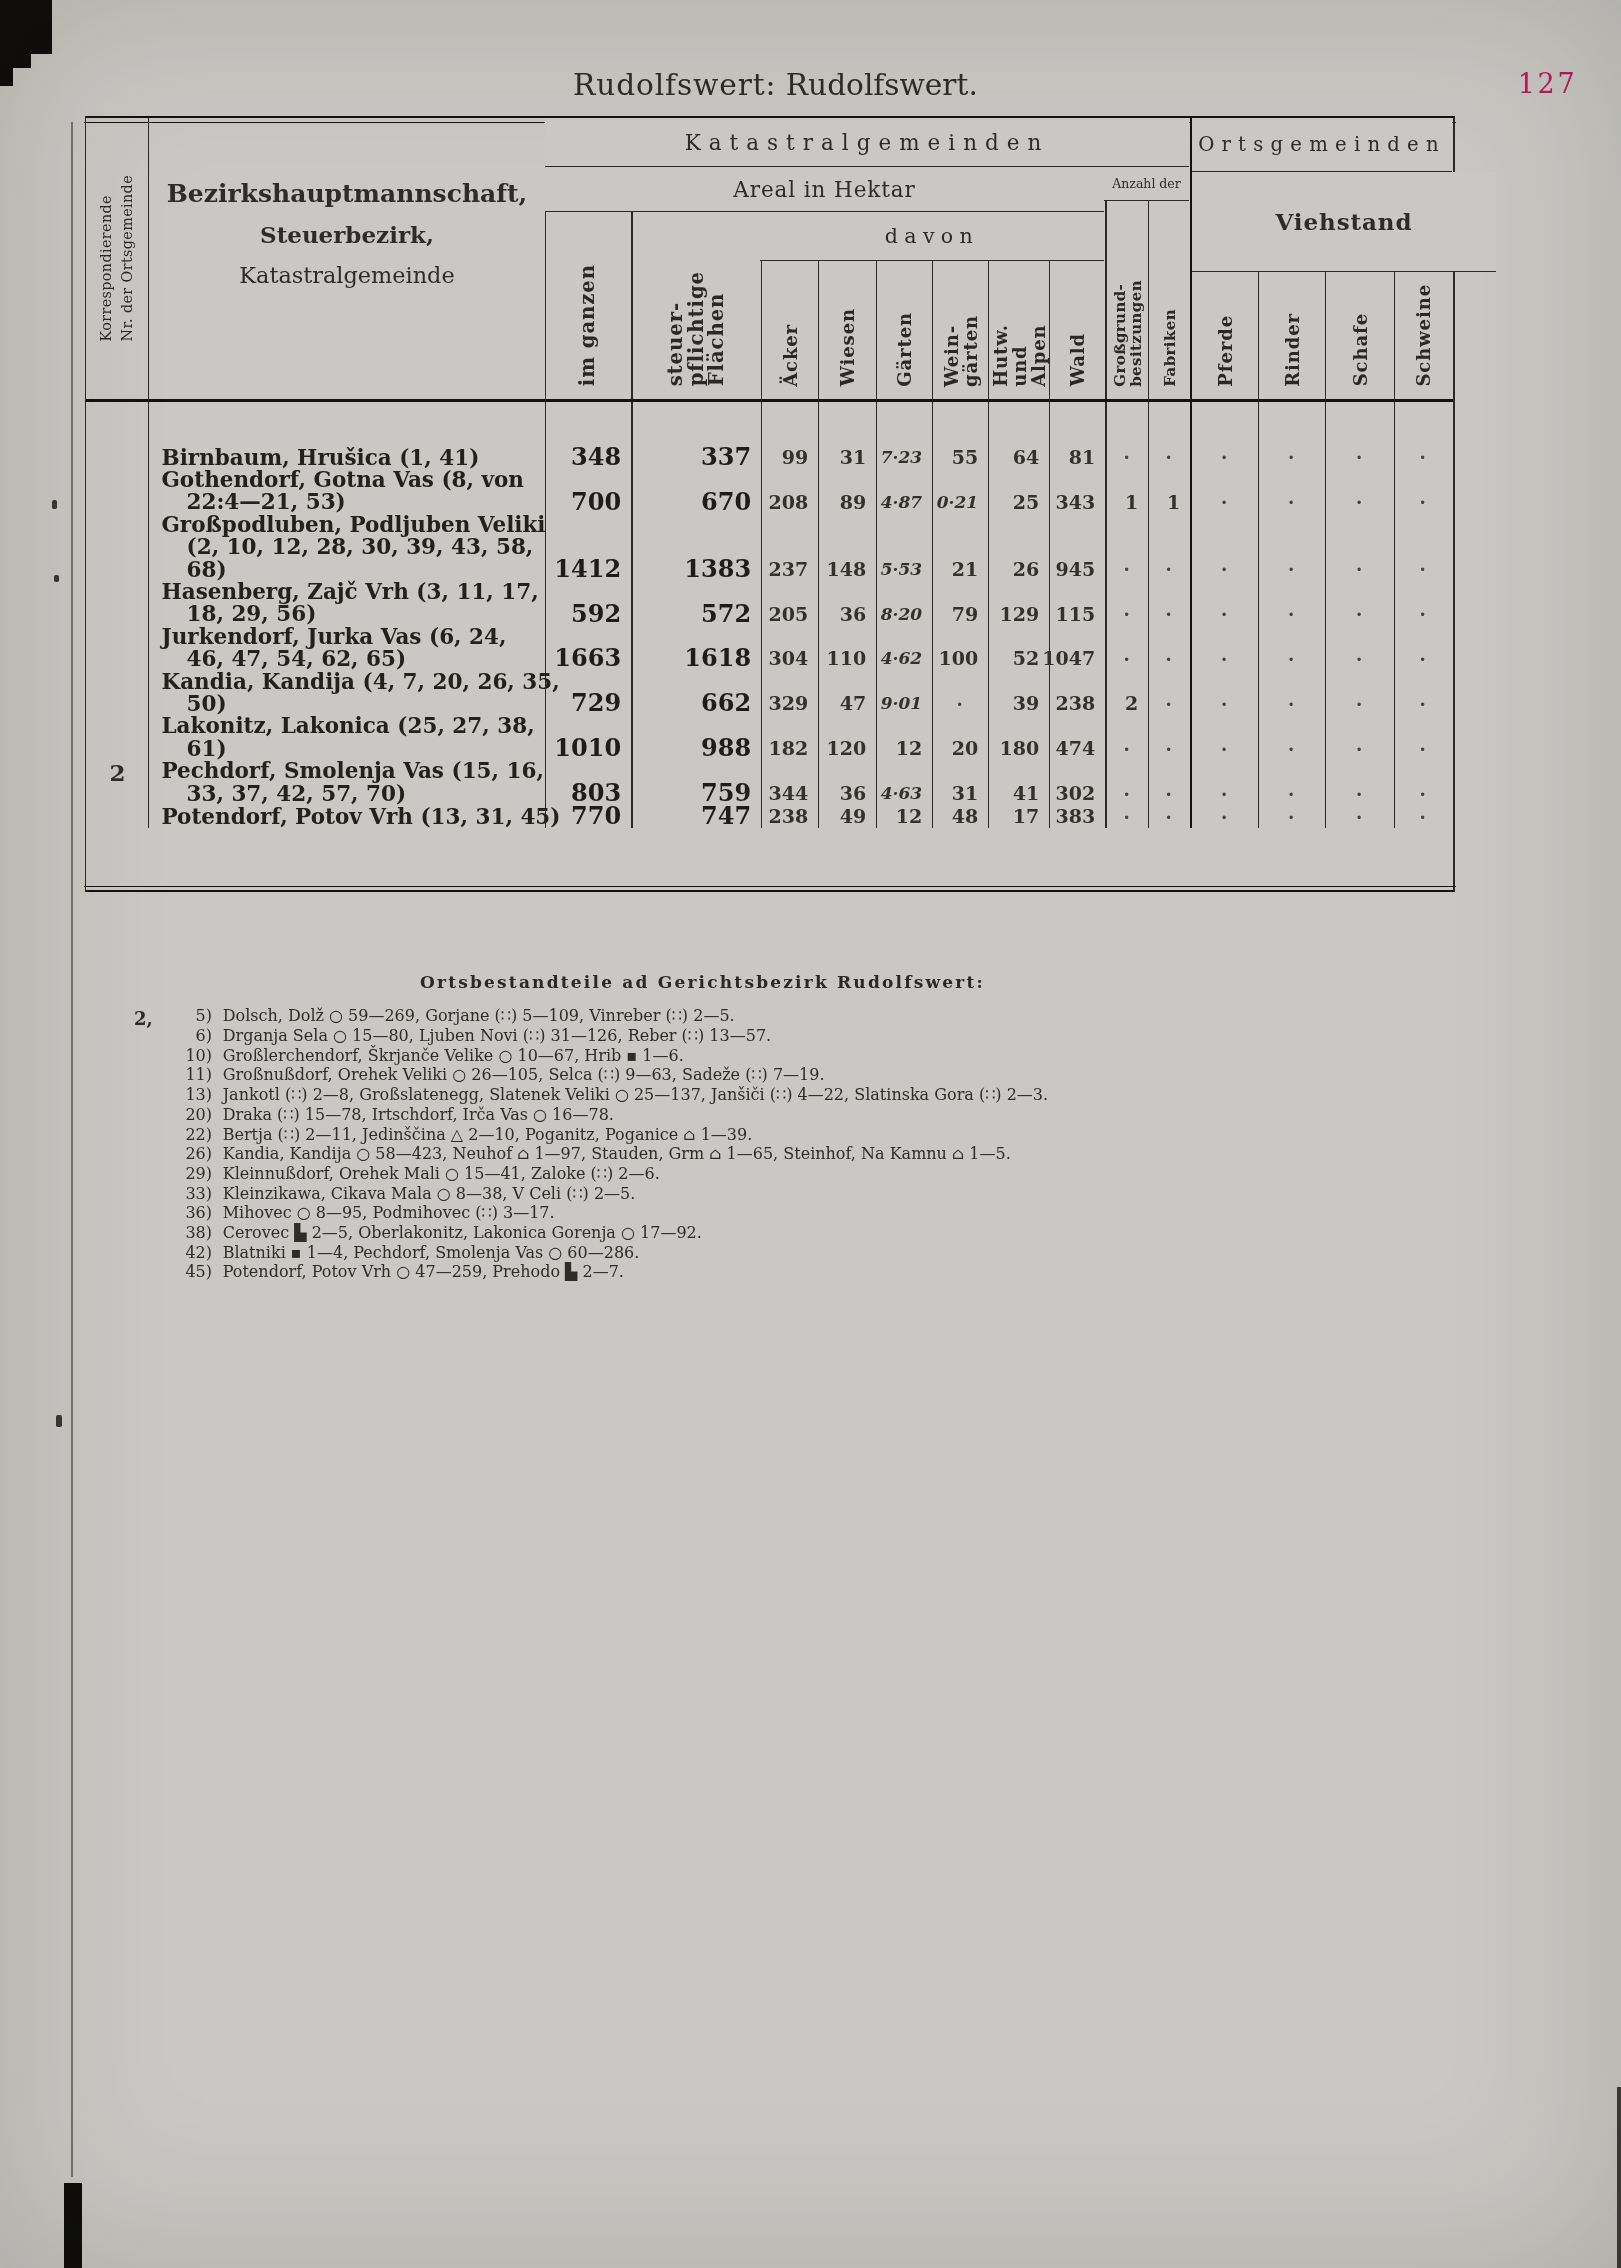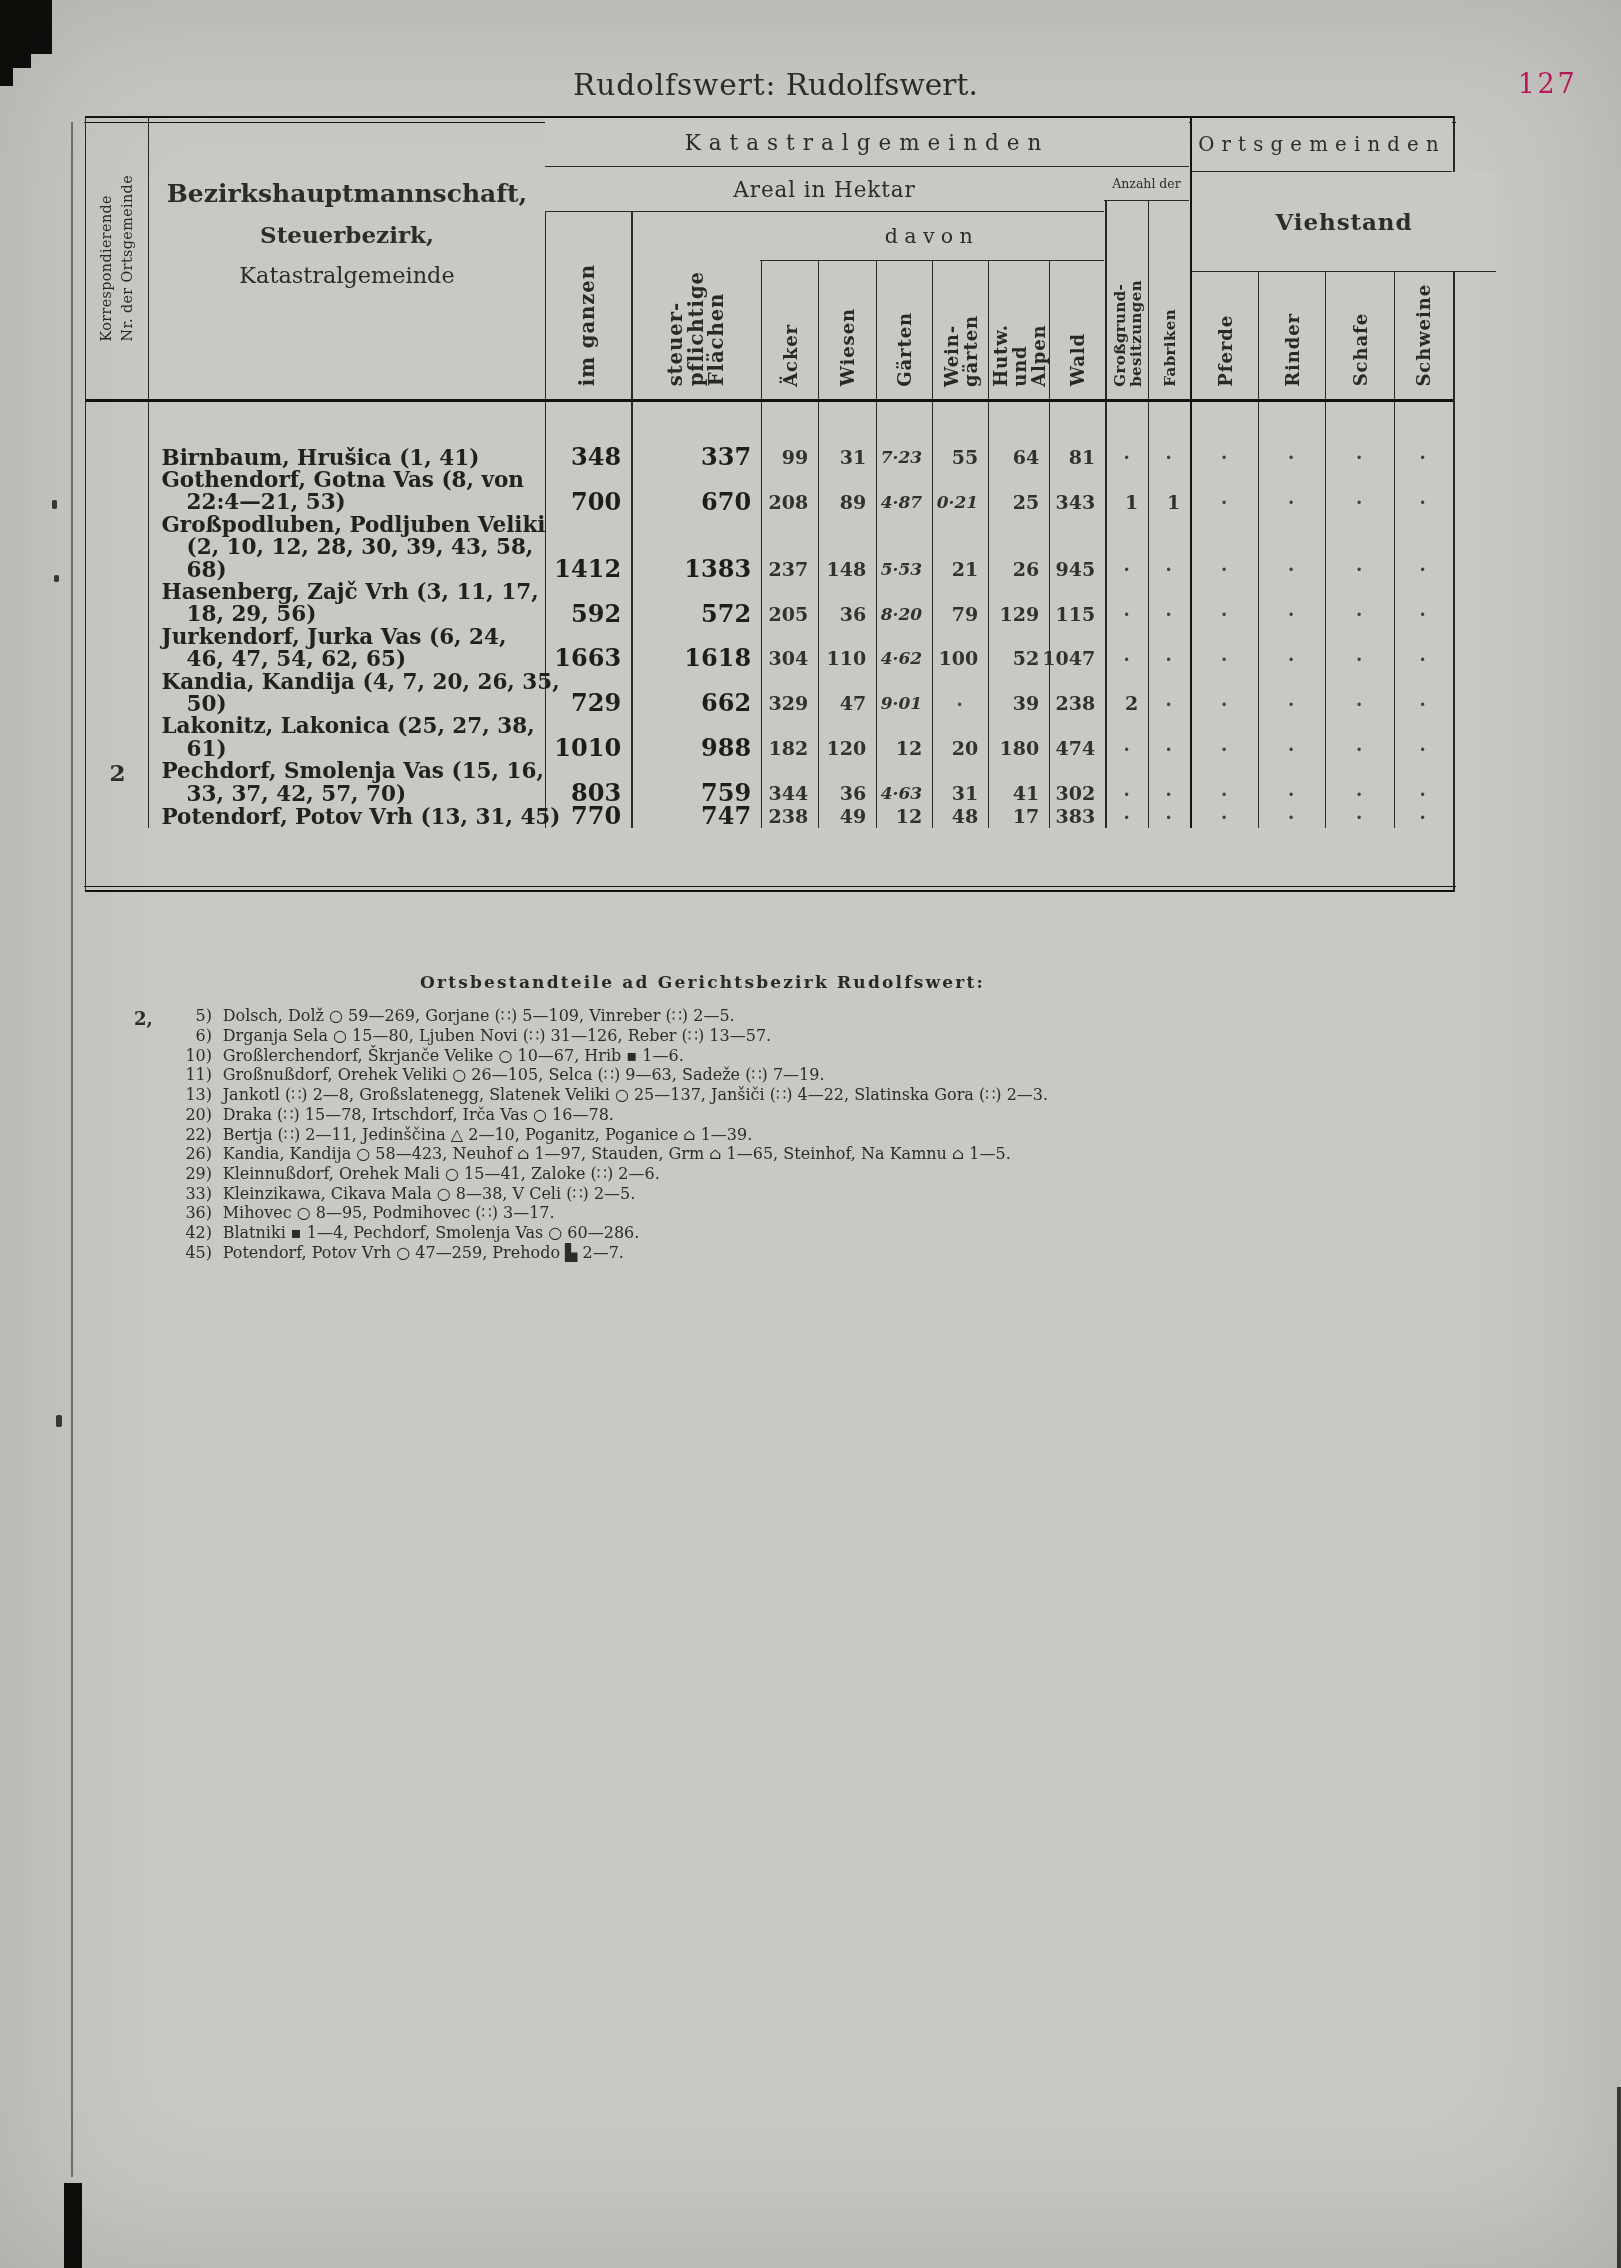--- a/index.html
+++ b/index.html
@@ -717,20 +717,24 @@
   <div class="fn-row">
     <div class="fn-num">33)</div>
     <div class="fn-text">Kleinzikawa, Cikava Mala ○ 8—38, V Celi (∷) 2—5.</div>
   </div>
 
   <div class="fn-row">
     <div class="fn-num">36)</div>
     <div class="fn-text">Mihovec ○ 8—95, Podmihovec (∷) 3—17.</div>
   </div>
 
+  <div class="fn-row">
+    <div class="fn-num">38)</div>
+    <div class="fn-text">Cerovec ▙ 2—5, Oberlakonitz, Lakonica Gorenja ○ 17—92.</div>
+  </div>
 
   <div class="fn-row">
     <div class="fn-num">42)</div>
     <div class="fn-text">Blatniki ▪ 1—4, Pechdorf, Smolenja Vas ○ 60—286.</div>
   </div>
 
   <div class="fn-row">
     <div class="fn-num">45)</div>
     <div class="fn-text">Potendorf, Potov Vrh ○ 47—259, Prehodo ▙ 2—7.</div>
   </div>

